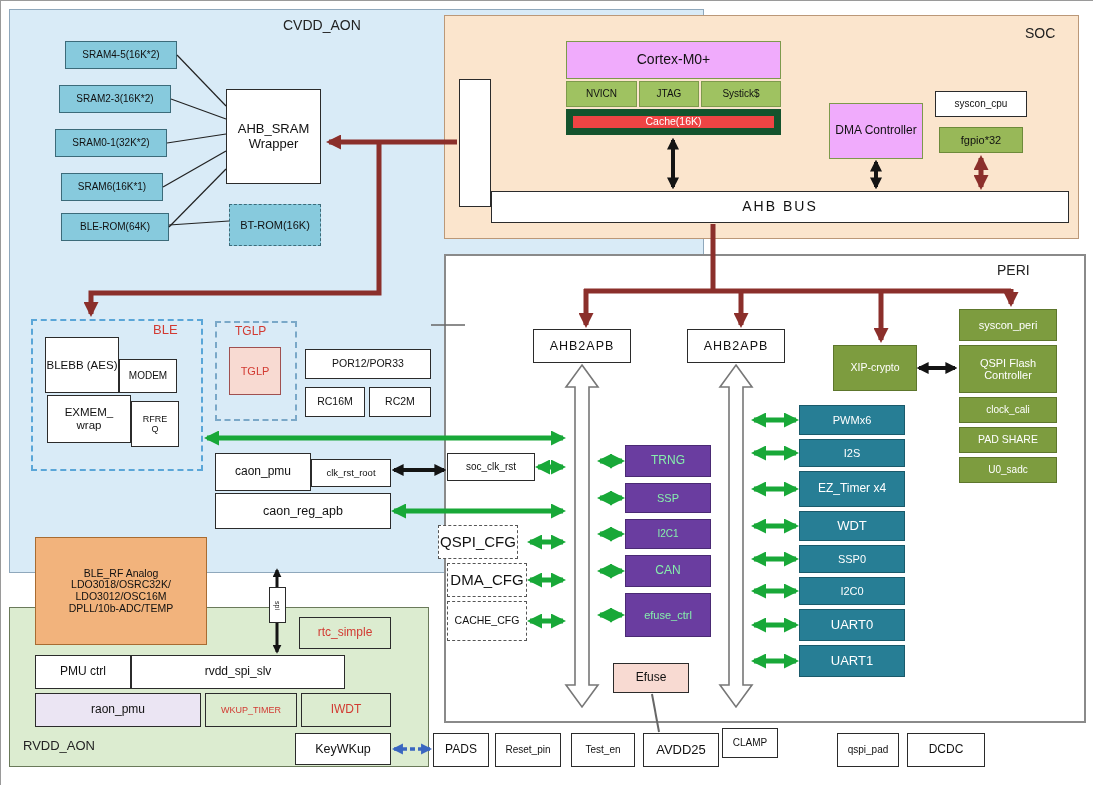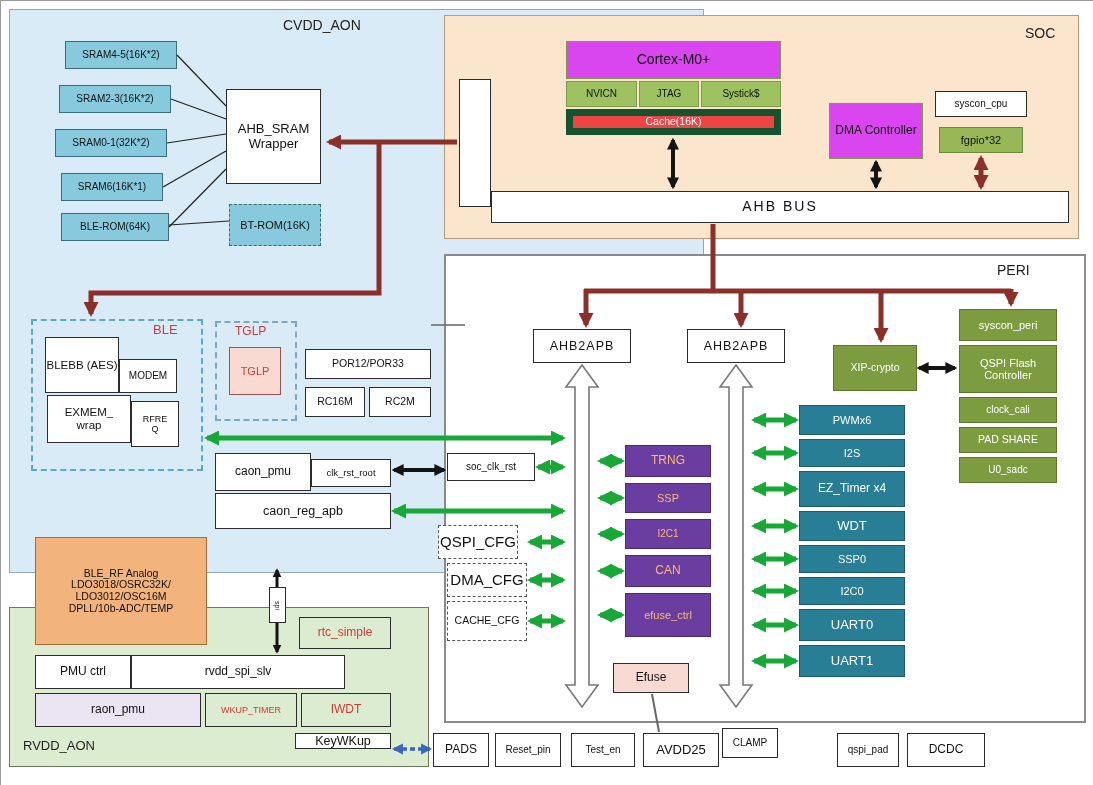--- a/index.html
+++ b/index.html
@@ -7,25 +7,25 @@
   .canvas{position:relative;width:1093px;height:785px;background:#fff;
     font-family:"Liberation Sans",sans-serif;color:#111;overflow:hidden;border:1px solid #9a9a9a}
   .abs{position:absolute;box-sizing:border-box}
   .box{position:absolute;box-sizing:border-box;border:1.6px solid #2b2b2b;background:#fff;
     display:flex;align-items:center;justify-content:center;text-align:center;
     white-space:pre-line;line-height:1.12;font-size:11px}
   .lbl{position:absolute;font-size:13px;color:#222;white-space:nowrap}
   .dashed-region{position:absolute;box-sizing:border-box;border:2px dashed #5aa6d8}
   .teal-mem{background:#87cadd;border-color:#3c6b7a}
   .dashedb{border-style:dashed}
-  .green-lite{background:#d946ef;border:1px solid #7d9a4c}
+  .green-lite{background:#f0abfc;border:1px solid #7d9a4c}
   .green-cell{background:#9fc261;border:1px solid #7d9a4c}
   .cacheb{background:#ef4444;border:7px solid #14532d;color:#fff}
   .olive{background:#7d9c3f;border:1px solid #5d762c;color:#fff}
-  .purpleb{background:#6a3da0;border:1px solid #4a2a74;color:#fdba74}
+  .purpleb{background:#6a3da0;border:1px solid #4a2a74;color:#86efac}
   .tealp{background:#277e95;border:1px solid #1a5a6b;color:#fff}
   .pinkb{background:#f8dad2}
   .orangeb{background:#f2b37c;border-color:#a86c32}
   .lavb{background:#ebe5f3}
   .greenbgb{background:#dcecd0}
   .redtxt{color:#d23a32}
   .bold{font-weight:normal}
   svg.overlay{position:absolute;left:0;top:0;pointer-events:none}
   .red{stroke:#8b2f2b;stroke-width:5;fill:none}
   .blk{stroke:#141414;stroke-width:4;fill:none}
@@ -85,21 +85,21 @@
 LDO3018/OSRC32K/
 LDO3012/OSC16M
 DPLL/10b-ADC/TEMP</div>
 
   <div class="box greenbgb redtxt" style="left:298px;top:616px;width:92px;height:32px;font-size:12px">rtc_simple</div>
   <div class="box" style="left:34px;top:654px;width:96px;height:34px;font-size:12px">PMU ctrl</div>
   <div class="box" style="left:130px;top:654px;width:214px;height:34px;font-size:12px">rvdd_spi_slv</div>
   <div class="box lavb" style="left:34px;top:692px;width:166px;height:34px;font-size:12px">raon_pmu</div>
   <div class="box greenbgb redtxt bold" style="left:204px;top:692px;width:92px;height:34px;font-size:9px">WKUP_TIMER</div>
   <div class="box greenbgb redtxt bold" style="left:300px;top:692px;width:90px;height:34px;font-size:12px">IWDT</div>
-  <div class="box" style="left:294px;top:732px;width:96px;height:16px;font-size:12.5px">KeyWKup</div>
+  <div class="box" style="left:294px;top:732px;width:96px;height:32px;font-size:12.5px">KeyWKup</div>
 
   <div class="box" style="left:432px;top:732px;width:56px;height:34px;font-size:12px">PADS</div>
   <div class="box" style="left:494px;top:732px;width:66px;height:34px;font-size:10px">Reset_pin</div>
   <div class="box" style="left:570px;top:732px;width:64px;height:34px;font-size:10px">Test_en</div>
   <div class="box bold" style="left:642px;top:732px;width:76px;height:34px;font-size:13px">AVDD25</div>
   <div class="box" style="left:721px;top:727px;width:56px;height:30px;font-size:10px">CLAMP</div>
   <div class="box" style="left:836px;top:732px;width:62px;height:34px;font-size:10px">qspi_pad</div>
   <div class="box" style="left:906px;top:732px;width:78px;height:34px;font-size:12px">DCDC</div>
 
   <div class="box" style="left:458px;top:78px;width:32px;height:128px"></div>

